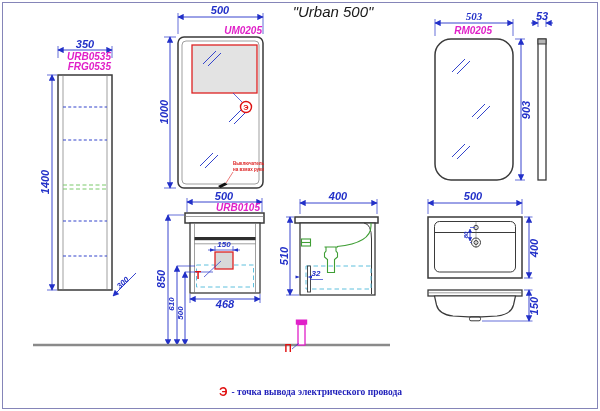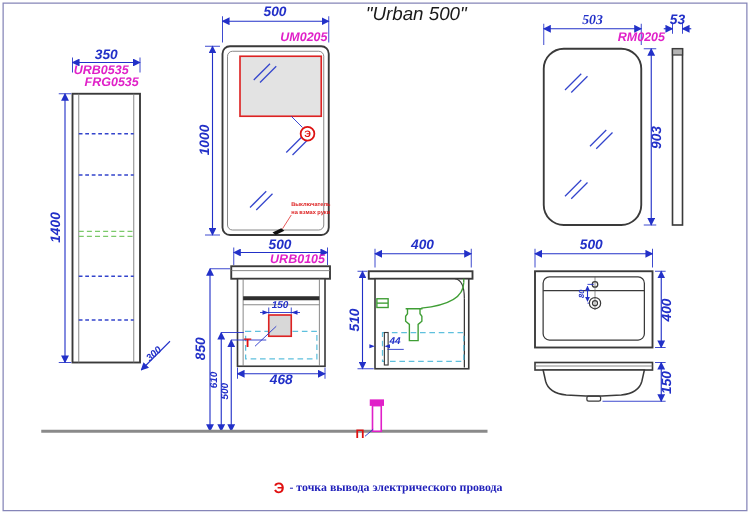--- a/index.html
+++ b/index.html
@@ -204,47 +204,47 @@
       <rect x="295.8" y="319.5" width="11.4" height="5.2" fill="#e020c8" stroke="none"></rect>
       <line x1="292" y1="349" x2="298.5" y2="343.5" class="ext"></line>
     </g>
   </svg>
 
   <div class="title">"Urban 500"</div>
 
   <div class="dim-label" style="left:85px;top:44px;">350</div>
   <div class="dim-label rot" style="left:45px;top:182px;">1400</div>
   <div class="dim-label rot45" style="left:123px;top:283px;">300</div>
-  <div class="code-label" style="left:51px;top:51px;text-align:center;">URB0535</div>
+  <div class="code-label" style="left:51px;top:51px;">URB0535</div>
   <div class="code-label" style="left:51px;top:61px;">FRG0535</div>
 
   <div class="dim-label" style="left:220px;top:10px;">500</div>
   <div class="dim-label rot" style="left:164px;top:112px;">1000</div>
   <div class="code-label" style="left:202px;top:25px;">UM0205</div>
   <div class="marker-letter s7" style="left:246px;top:107px;">Э</div>
   <div class="note" style="left:233px;top:161px;">Выключатель</div>
   <div class="note" style="left:233px;top:166.5px;">на взмах руки</div>
 
   <div class="dim-label" style="left:474px;top:16px;font-family:Liberation Serif, serif;">503</div>
   <div class="dim-label" style="left:542px;top:16px;">53</div>
   <div class="dim-label rot" style="left:526px;top:110px;">903</div>
-  <div class="code-label" style="left:472px;top:24.5px;">RM0205</div>
+  <div class="code-label" style="left:432px;top:24.5px;">RM0205</div>
 
   <div class="dim-label" style="left:224px;top:196px;">500</div>
   <div class="code-label" style="left:200px;top:202px;">URB0105</div>
   <div class="dim-label s8" style="left:224px;top:244px;">150</div>
   <div class="dim-label" style="left:225px;top:304px;">468</div>
   <div class="dim-label rot" style="left:161px;top:279px;">850</div>
   <div class="dim-label rot s8" style="left:171px;top:304px;">610</div>
   <div class="dim-label rot s8" style="left:180px;top:313px;">500</div>
   <div class="marker-letter" style="left:198px;top:275px;">Т</div>
 
   <div class="dim-label" style="left:338px;top:196px;">400</div>
   <div class="dim-label rot" style="left:284px;top:256px;">510</div>
-  <div class="dim-label s8" style="left:316px;top:273px;">44</div>
+  <div class="dim-label s8" style="left:316px;top:273px;">32</div>
 
   <div class="dim-label" style="left:473px;top:196px;">500</div>
   <div class="dim-label rot" style="left:534px;top:247.5px;">400</div>
   <div class="dim-label rot s6" style="left:466px;top:235px;">80</div>
   <div class="dim-label rot" style="left:534px;top:305.5px;">150</div>
 
   <div class="marker-letter" style="left:288px;top:347.5px;">П</div>
 
   <div class="legend-row" style="left:219px;top:382px;">
     <span class="legend-key">Э</span><span class="legend-text">- точка вывода электрического провода</span>

